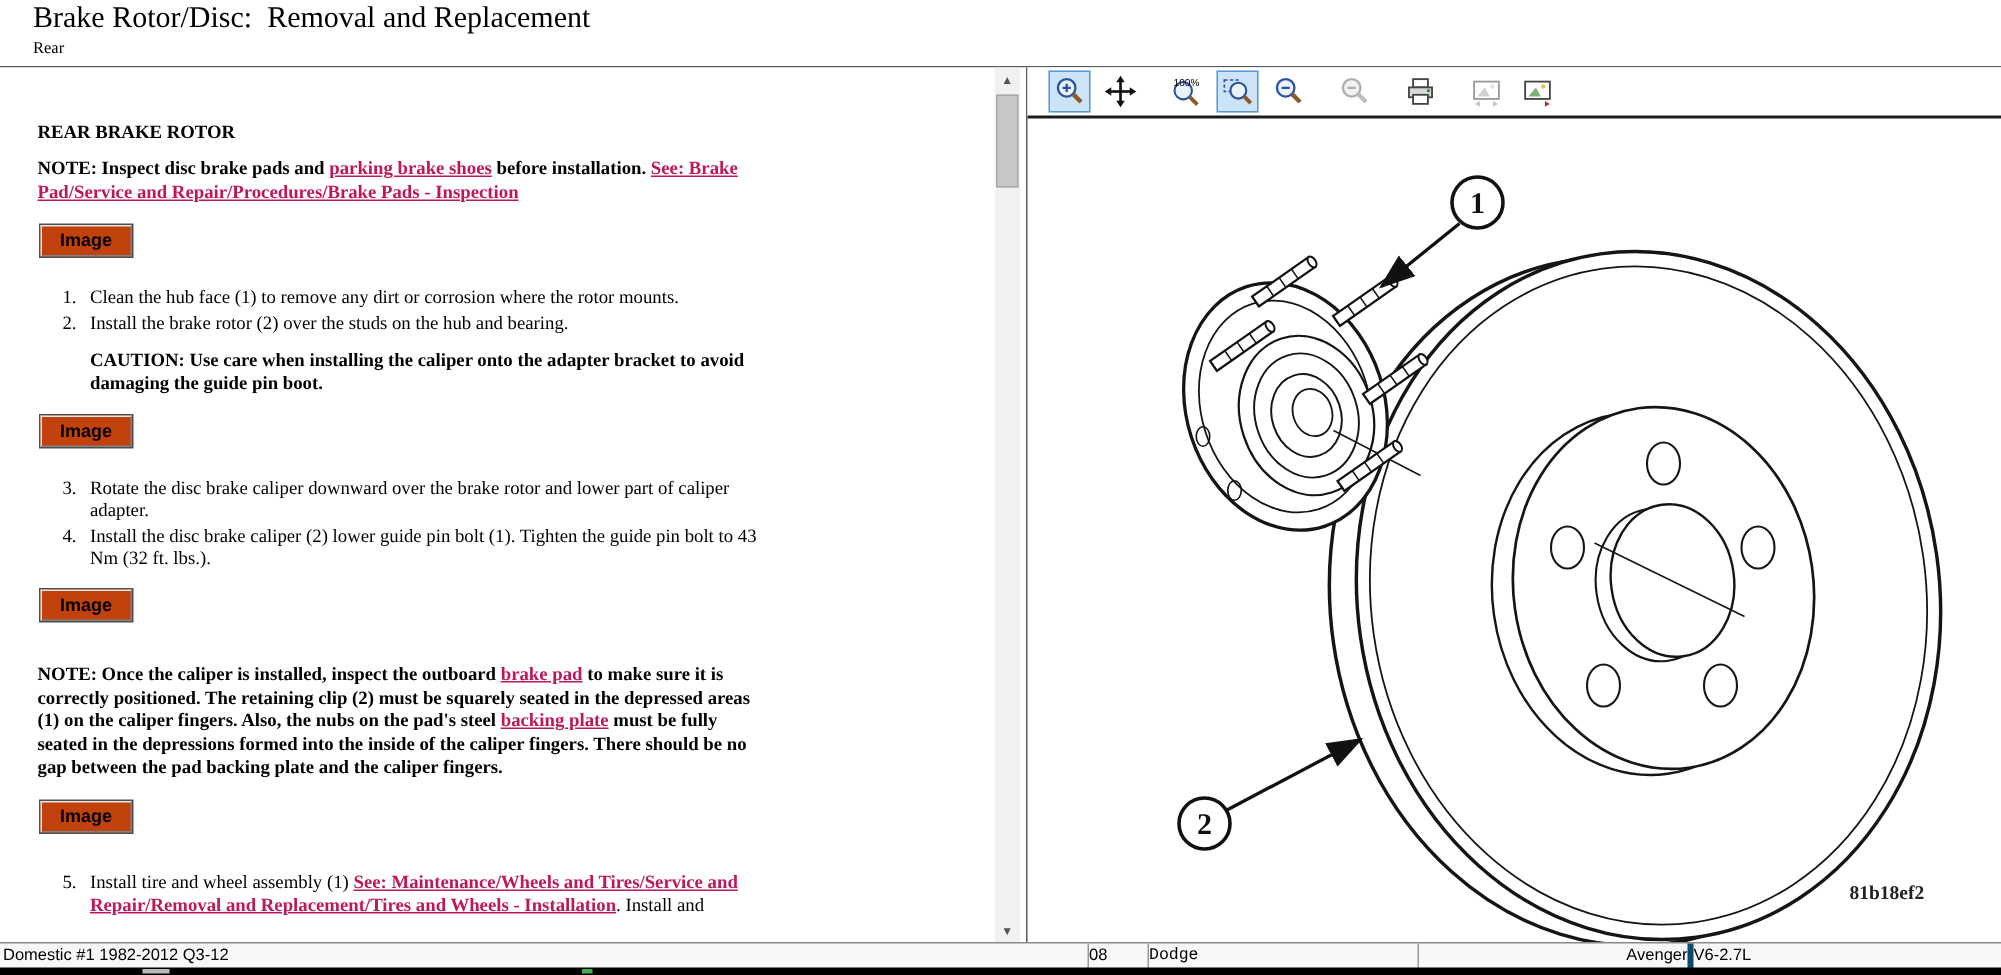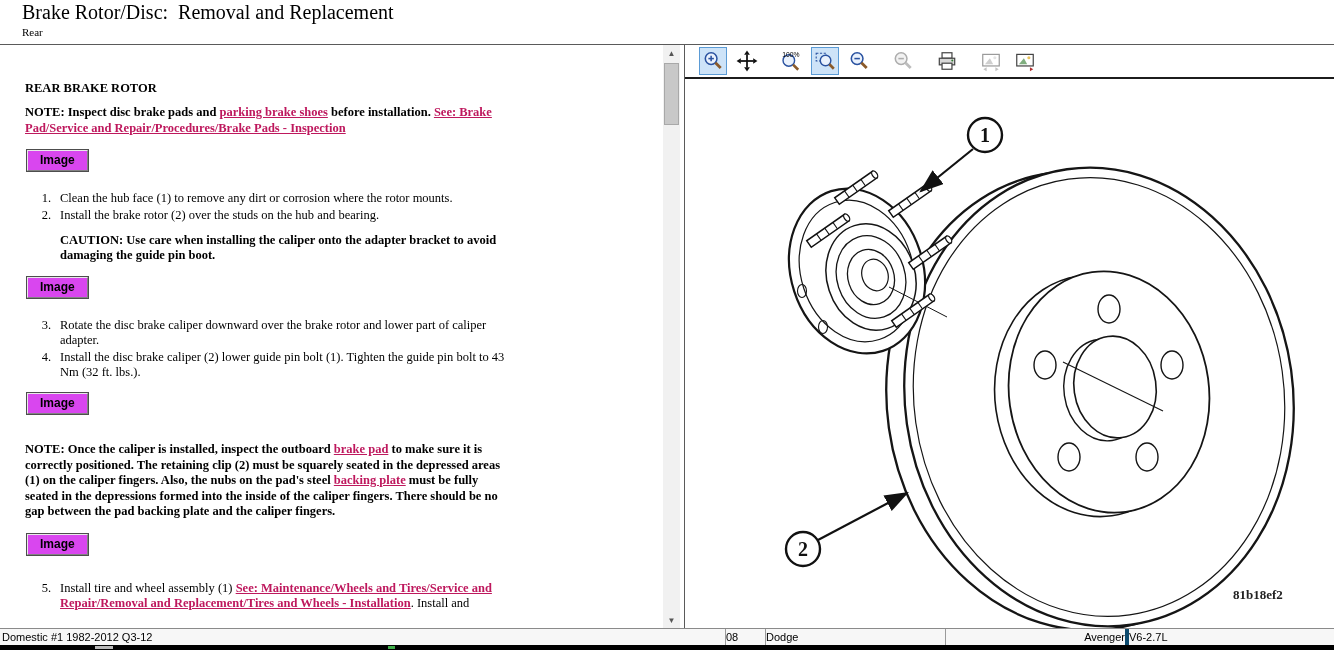--- a/index.html
+++ b/index.html
@@ -14,21 +14,21 @@
   
   .main { position:absolute; left:0; top:44px; width:1334px; height:584px; border-top:1px solid #5a5a5a; }
 
   
   .left-panel { position:absolute; left:0; top:0; width:684px; height:584px; background:#fff; overflow:hidden; }
   .doc { position:absolute; left:25px; top:36px; width:482px; font-size:12.5px; line-height:15.4px; }
   .doc-heading { font-weight:bold; margin-bottom:9px; }
   .note { font-weight:bold; margin-bottom:9px; }
   a.doclink { color:#be185d; text-decoration:underline; font-weight:bold; cursor:pointer; }
   .img-btn { display:inline-block; font-family:"Liberation Sans", sans-serif; font-size:12px;
-             font-weight:bold; background:#d946ef; color:#000; padding:2px 12px 3px 12px;
+             font-weight:bold; background:#c2410c; color:#000; padding:2px 12px 3px 12px;
              border:1px solid #828282; border-top-color:#e9e9e9; border-left-color:#e9e9e9;
              box-shadow:0 0 0 1px #4d4d4d; margin:5px 0 14px 2px; cursor:pointer; }
   .steps { margin:6px 0 8px 0; }
   .step { display:flex; margin-bottom:1px; }
   .step .num { flex:none; width:26px; text-align:right; margin-right:9px; }
   .step .txt { flex:1; }
   .caution { font-weight:bold; margin:10px 0 8px 35px; width:444px; }
   .spacer-s { height:6px; }
   .spacer-m { height:14px; }
 
@@ -53,21 +53,21 @@
   .tool.gap { margin-left:10px; }
   .diagram-area { position:absolute; left:0; top:36px; width:650px; height:548px; }
 
   
   .statusbar { position:absolute; left:0; top:628px; width:1334px; height:21px; background:#f7f7f7;
                border-top:1px solid #8a8a8a; font-family:"Liberation Sans", sans-serif;
                font-size:11px; display:flex; align-items:center; }
   .statusbar .seg { height:100%; line-height:16px; overflow:hidden; white-space:nowrap; }
   .seg.s1 { width:725px; padding-left:2px; }
   .seg.s2 { width:40px;  border-left:1px solid #9a9a9a; }
-  .seg.s3 { width:180px; border-left:1px solid #9a9a9a; }
+  .seg.s3 { width:180px; border-left:1px solid #9a9a9a;font-family:Liberation Mono, monospace; }
   .seg.s4 { width:180px; border-left:1px solid #9a9a9a;text-align:right; }
   .seg.s5 { flex:1;      border-left:4px solid #0c4a6e; }
 
   .bottom-bar { position:absolute; left:0; top:645px; width:1334px; height:5px; background:#000; }
   .bottom-bar .art1 { position:absolute; left:95px; top:1px; width:18px; height:3px; background:#b9b9b9; }
   .bottom-bar .art2 { position:absolute; left:388px; top:1px; width:7px; height:3px; background:#3fae49; }
 </style>
 </head>
 <body>
 

